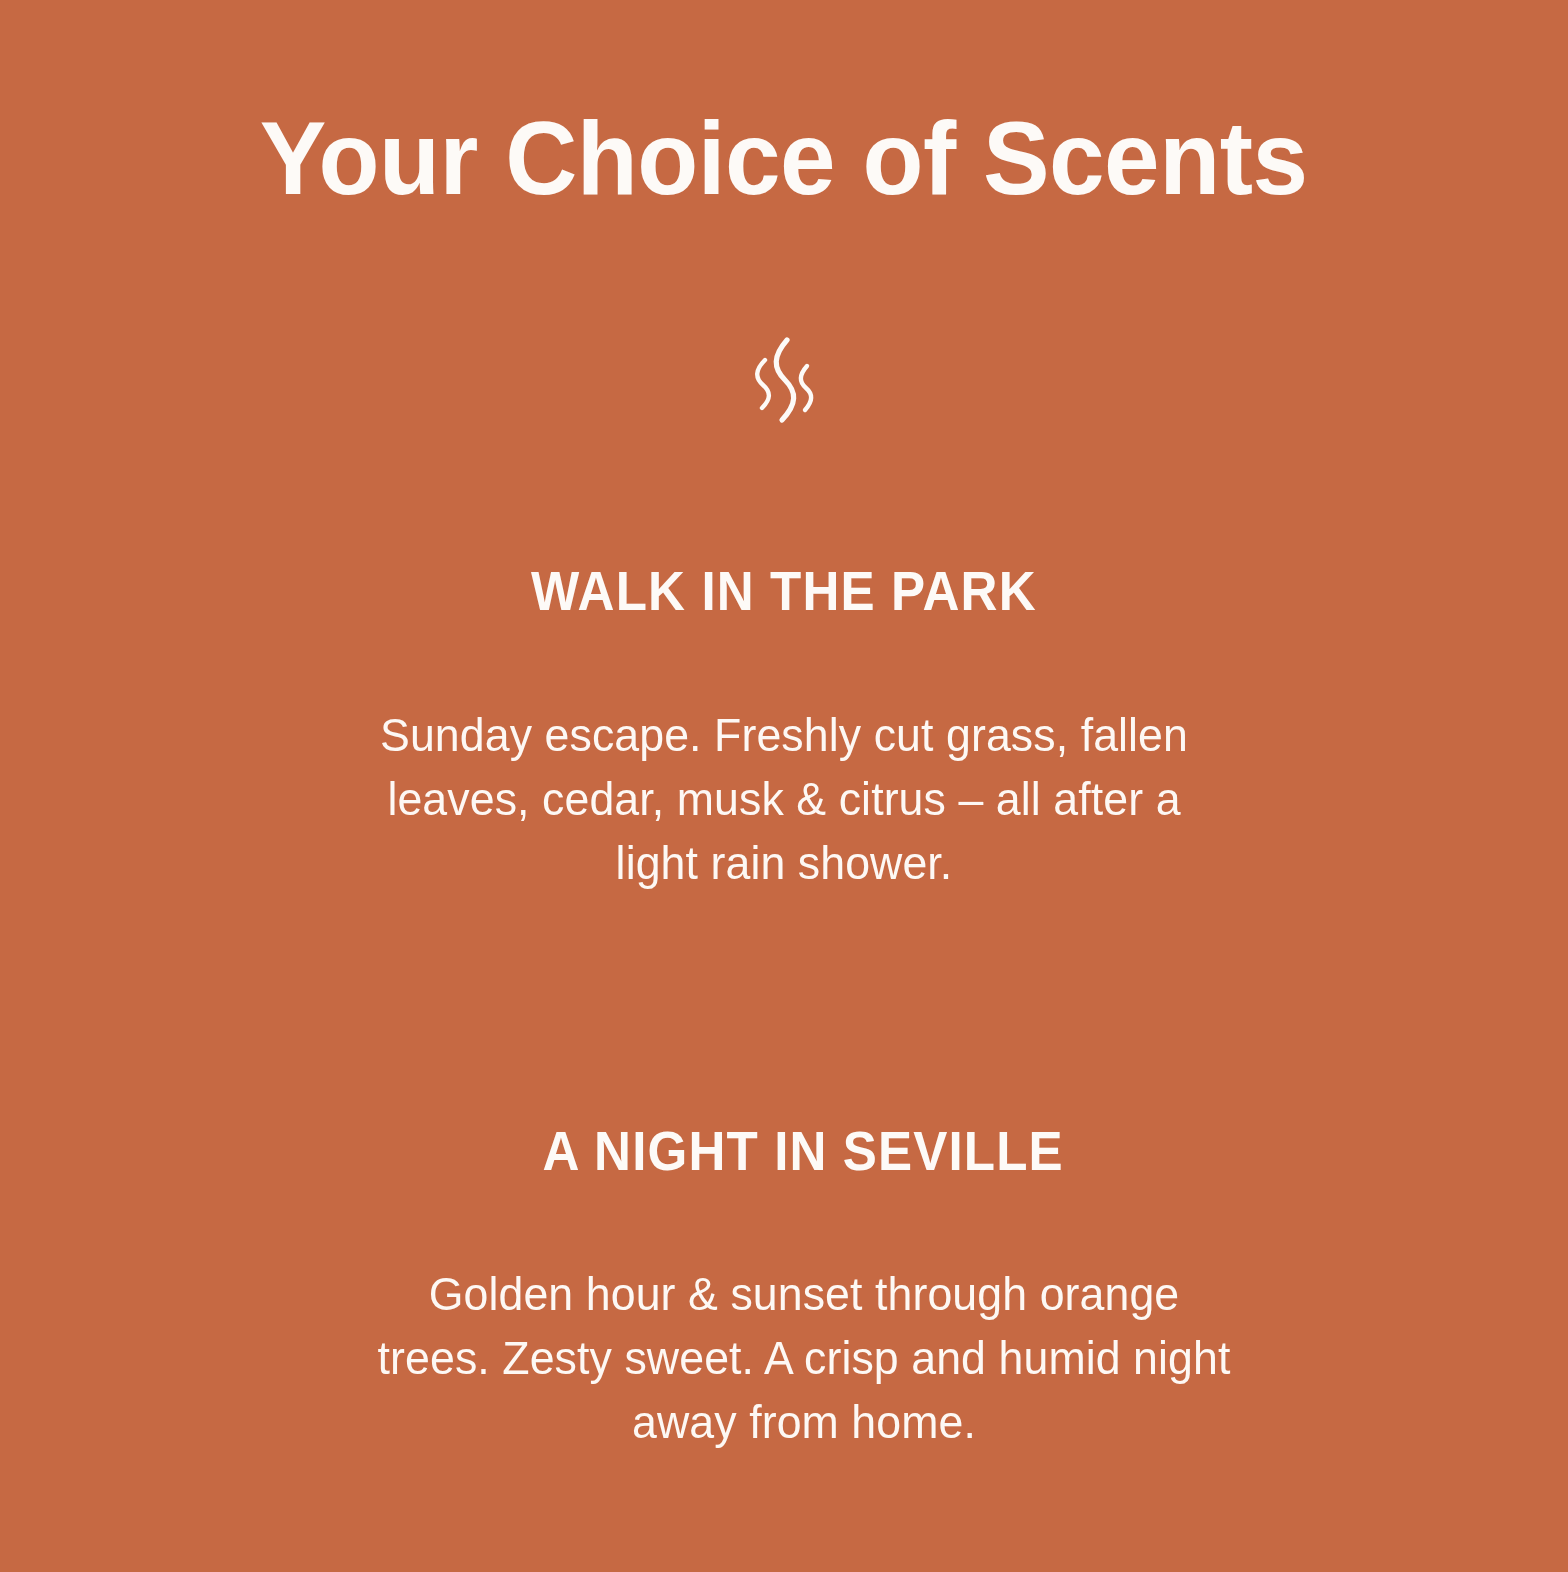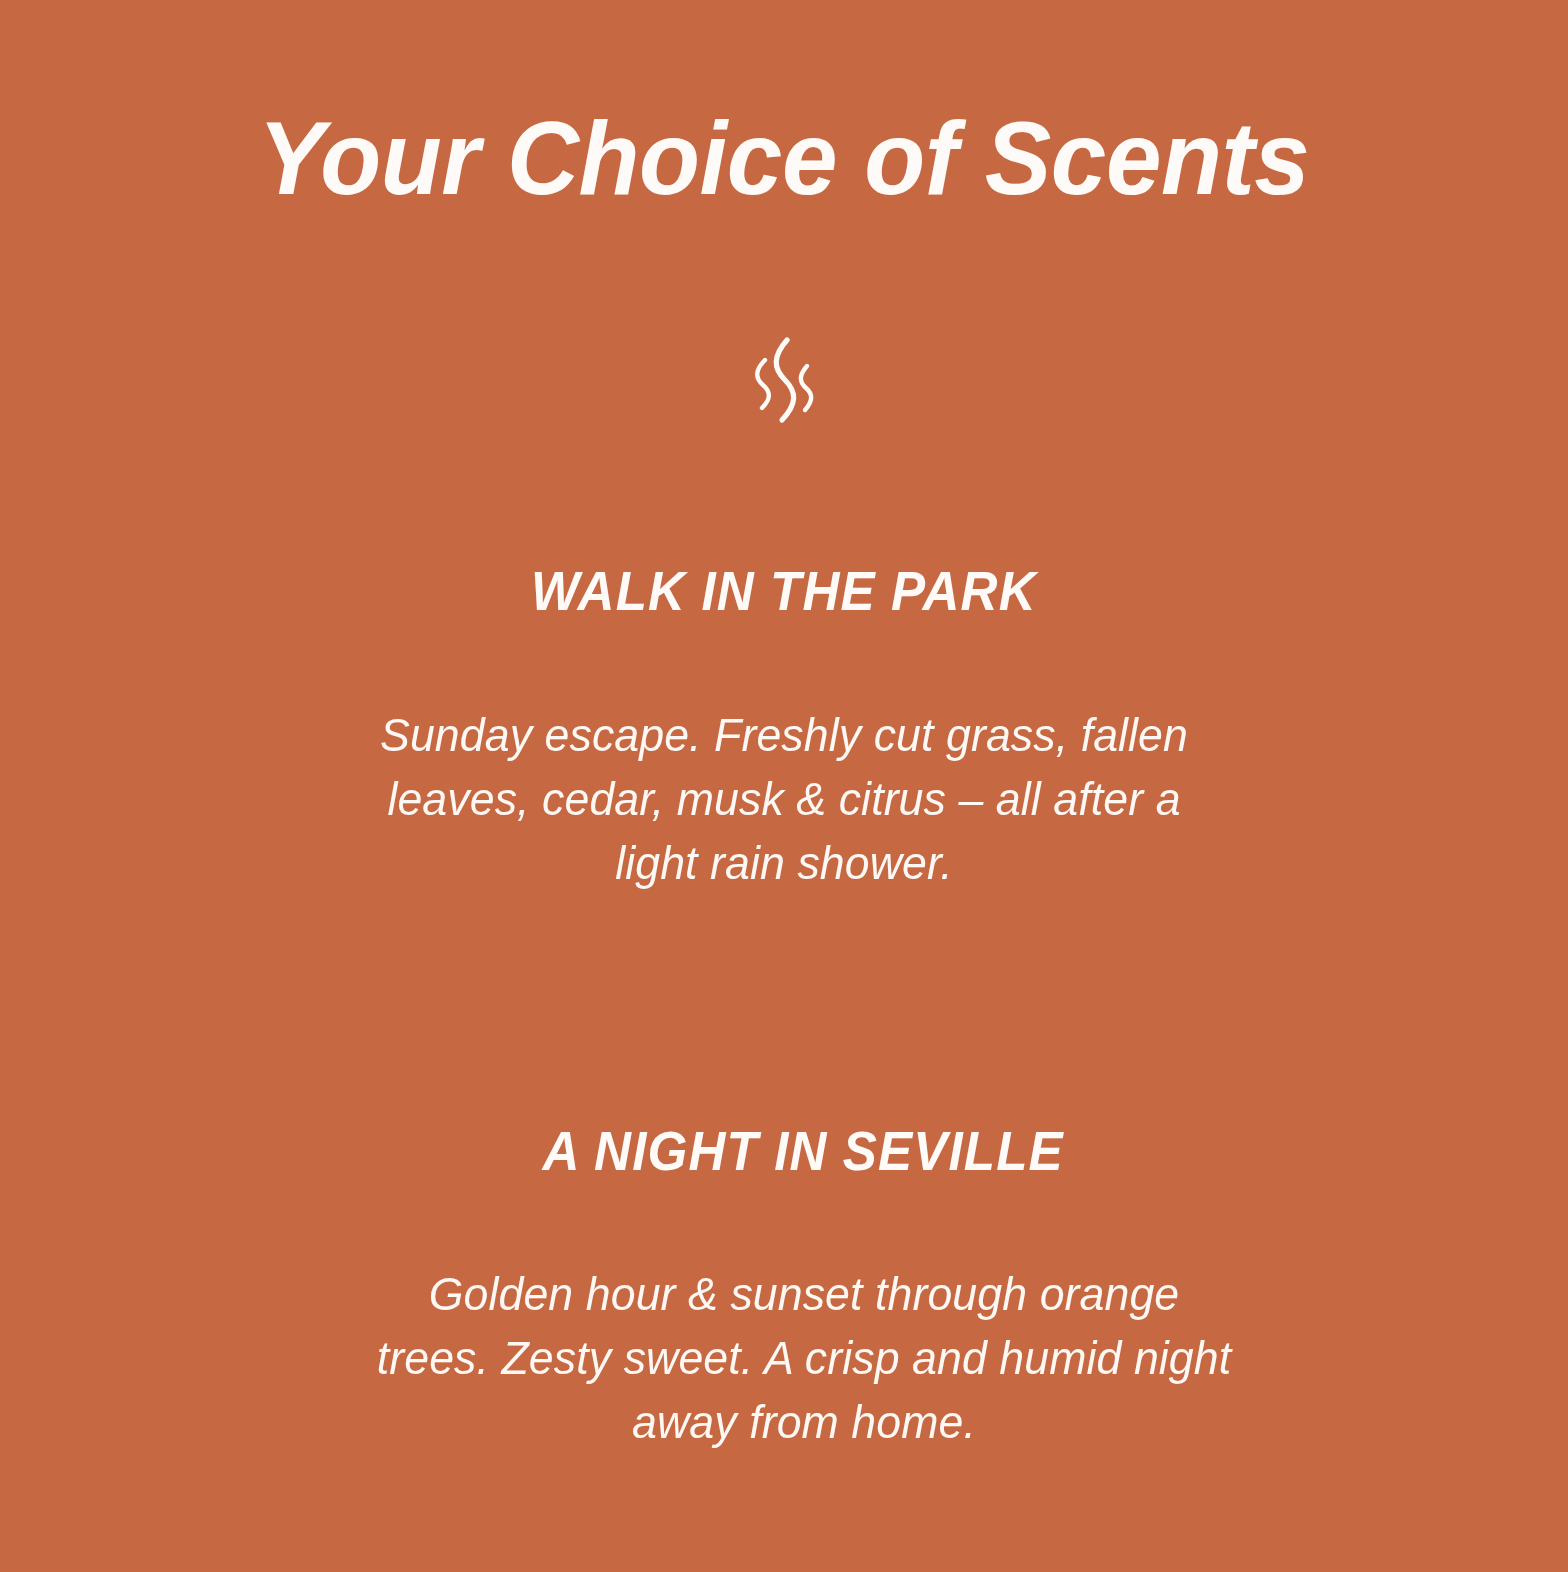--- a/index.html
+++ b/index.html
@@ -98,21 +98,21 @@
     line-height: 1.36;
     letter-spacing: 0.1px;
     color: #fdf8f4;
     text-align: center;
     transform: scaleX(0.95);
   }
 </style>
 </head>
 <body style="background: rgb(198, 105, 67);">
 
-<div class="poster" style="background: rgb(198, 105, 67); font-style: italic;">
+<div class="poster" style="background: rgb(198, 105, 67);">
 
   <h1 class="title">Your Choice of Scents</h1>
 
   <div class="smoke smoke-top">
     <svg width="74" height="86" viewBox="0 0 74 86" aria-hidden="true">
       <path class="wisp-side" d="M18 24 C 8 34, 8 42, 16 49 C 24 56, 24 63, 15 72"></path>
       <path class="wisp-mid" d="M40 4 C 26 20, 26 32, 38 44 C 50 56, 50 68, 35 84"></path>
       <path class="wisp-side" d="M60 30 C 52 39, 52 46, 59 52 C 66 58, 66 65, 58 74"></path>
     </svg>
   </div>

